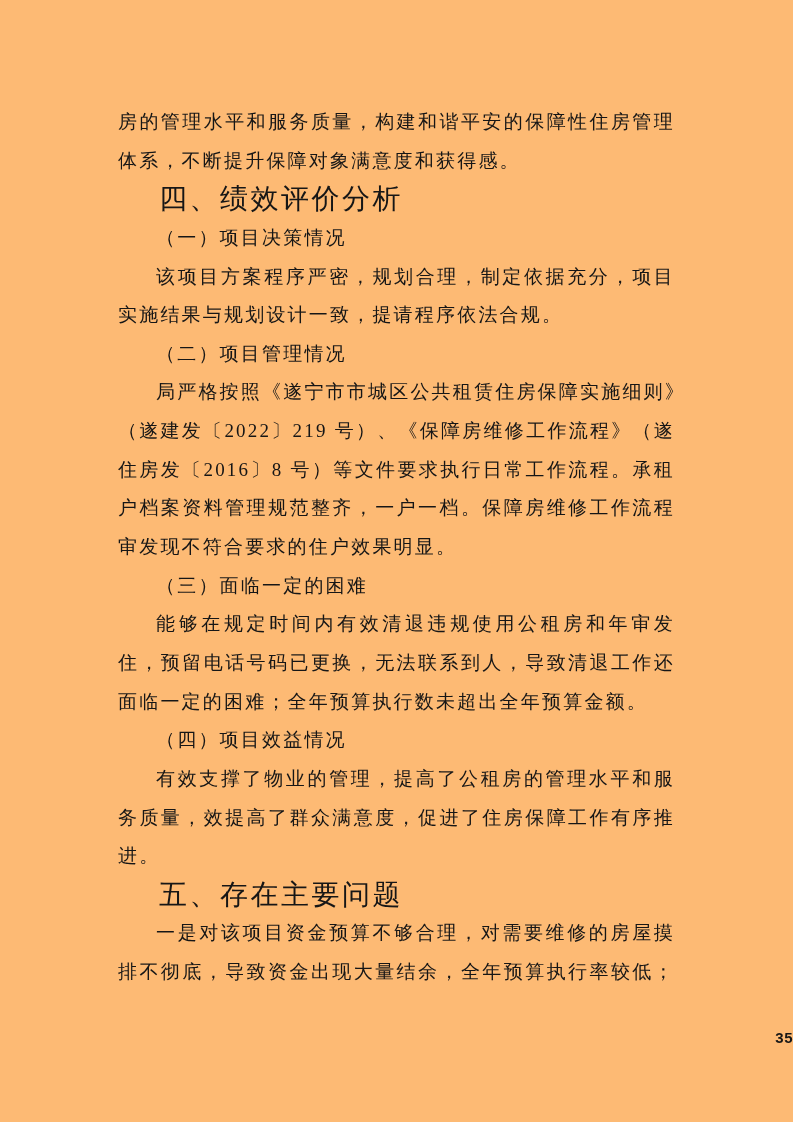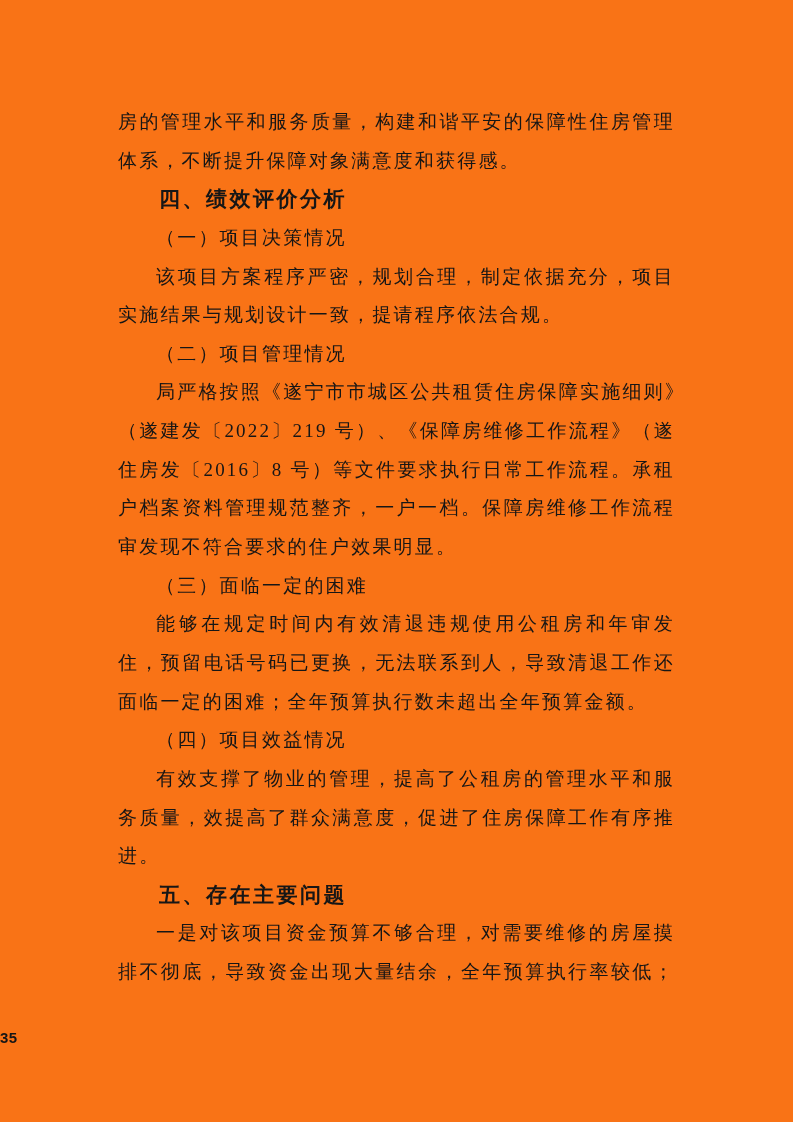--- a/index.html
+++ b/index.html
@@ -4,21 +4,21 @@
 <style>
   html, body { margin: 0; padding: 0; }
   body {
     width: 793px; height: 1122px;
     background: #ffffff;
     font-family: "Liberation Serif", serif;
   }
   .page {
     position: relative;
     width: 793px; height: 1122px;
-    background: #f97316;
+    background: #fdba74;
     color: #161616;
     overflow: hidden;
   }
   .content {
     position: absolute;
     left: 118px; top: 103px;
     width: 557px;
   }
   .line {
     height: 38.65px;
@@ -28,30 +28,30 @@
     white-space: nowrap;
     text-align: justify;
   }
   
   .j { text-align-last: justify; }
   
   .indent { text-indent: 38px; }
   
   .heading {
     font-family: "Liberation Sans", sans-serif;
-    font-weight: 700;
-    font-size: 21px;
+    font-weight: 400;
+    font-size: 28px;
     letter-spacing: 2.5px;
     text-indent: 41px;
   }
   .pagenum {
     position: absolute;
     left: 0; top: 1029px;
     width: 793px;
-    text-align: left;
+    text-align: right;
     font-family: "Liberation Sans", sans-serif;
     font-weight: 700;
     font-size: 15px;
     letter-spacing: 0.5px;
     color: #161616;
   }
 </style>
 </head>
 <body>
 

